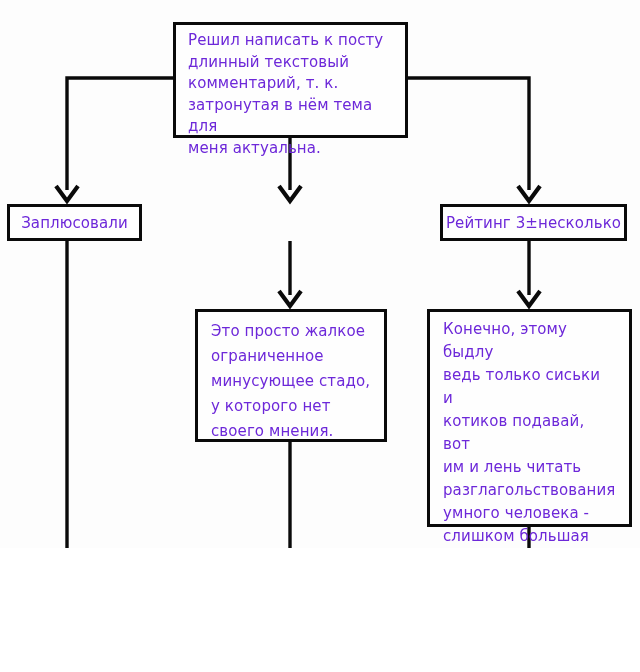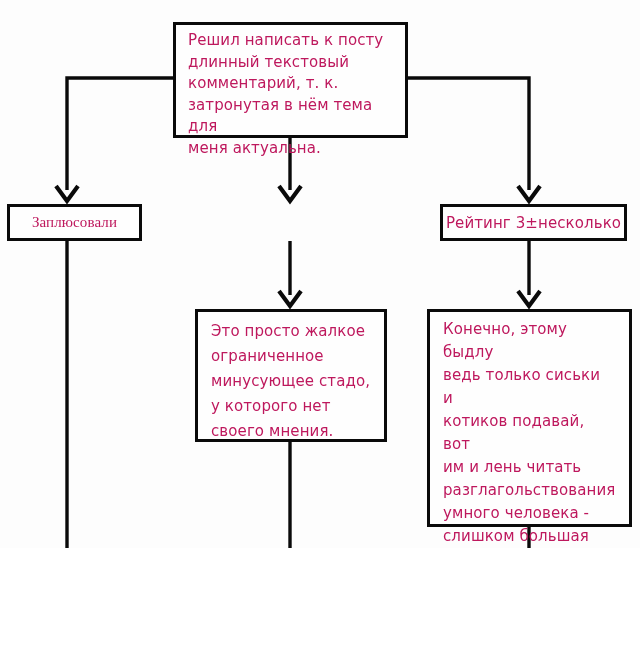--- a/index.html
+++ b/index.html
@@ -6,21 +6,21 @@
     margin: 0;
     padding: 0;
     background: #ffffff;
   }
   .canvas {
     position: relative;
     width: 640px;
     height: 548px;
     background: #fdfdfd;
     font-family: "DejaVu Sans", "Liberation Sans", sans-serif;
-    color: #be185d;
+    color: #6d28d9;
     overflow: hidden;
   }
   .wires {
     position: absolute;
     left: 0;
     top: 0;
     width: 640px;
     height: 672px;
     pointer-events: none;
   }
@@ -54,21 +54,21 @@
     white-space: pre;
   }
   .node-start {
     left: 173px; top: 22px;
     width: 235px; height: 116px;
     padding: 5px 10px 0 12px;
     line-height: 21.5px;
   }
   .node-plused {
     left: 7px; top: 204px;
-    width: 135px; height: 37px; font-family: Liberation Serif, serif;
+    width: 135px; height: 37px;
   }
   .node-minused {
     left: 226px; top: 204px;
     width: 138px; height: 37px;
   }
   .node-rating-zero {
     left: 440px; top: 204px;
     width: 187px; height: 37px;
   }
   .node-minus-reaction {

